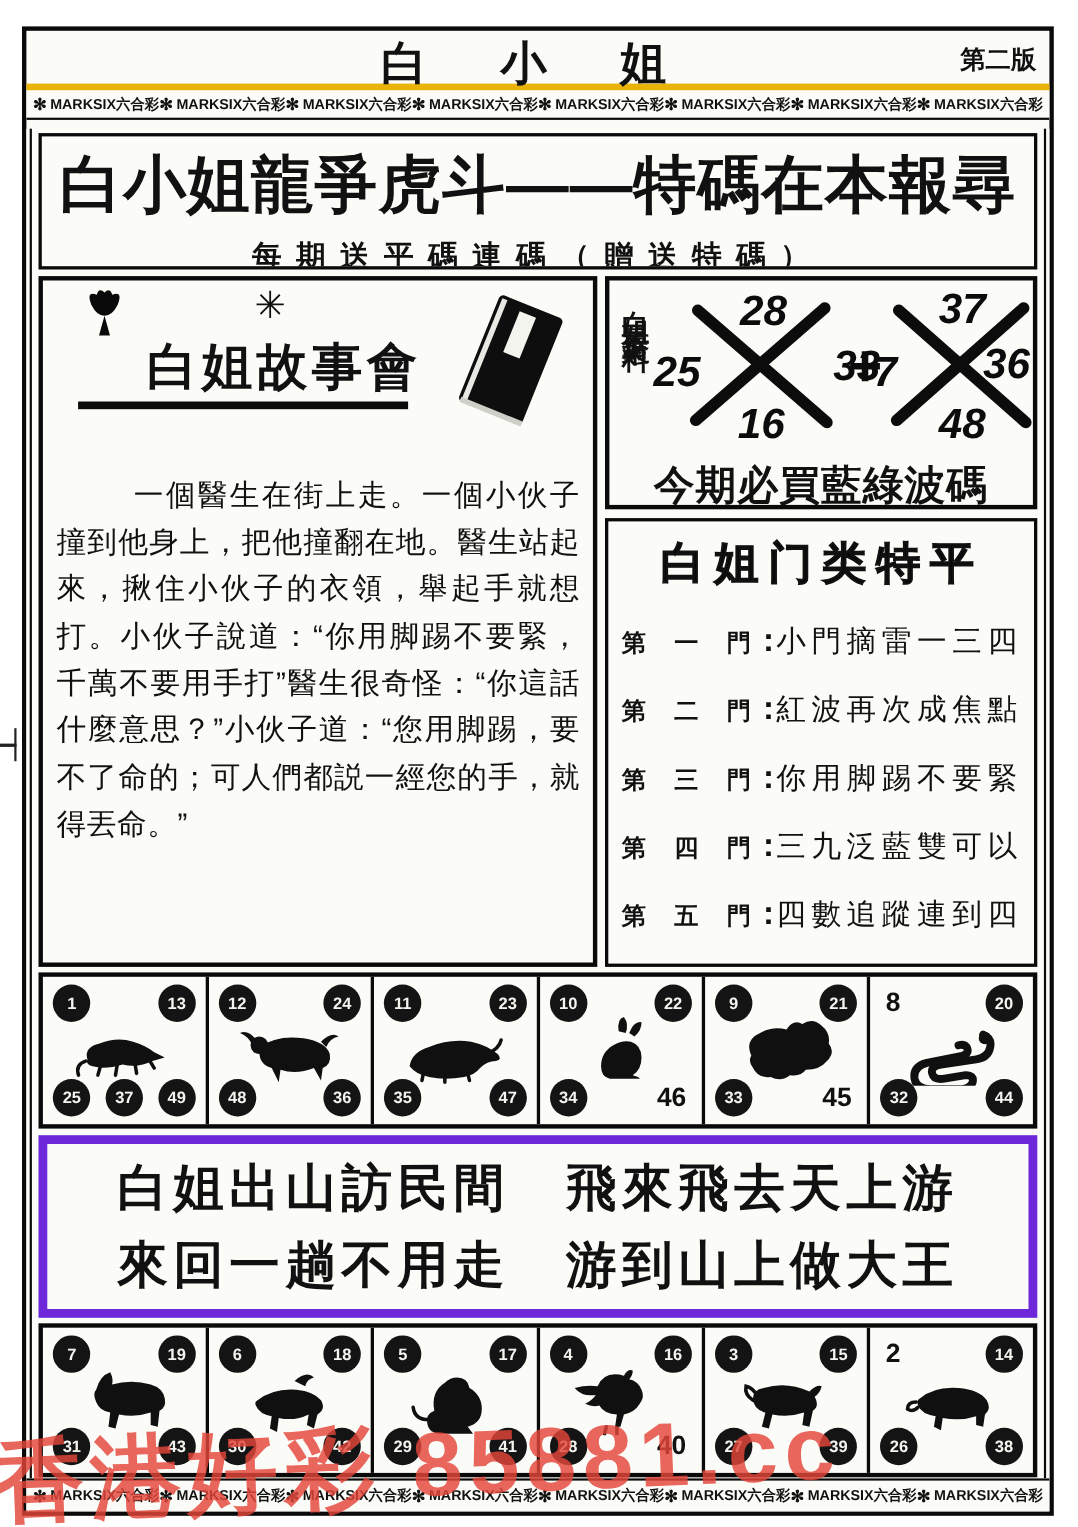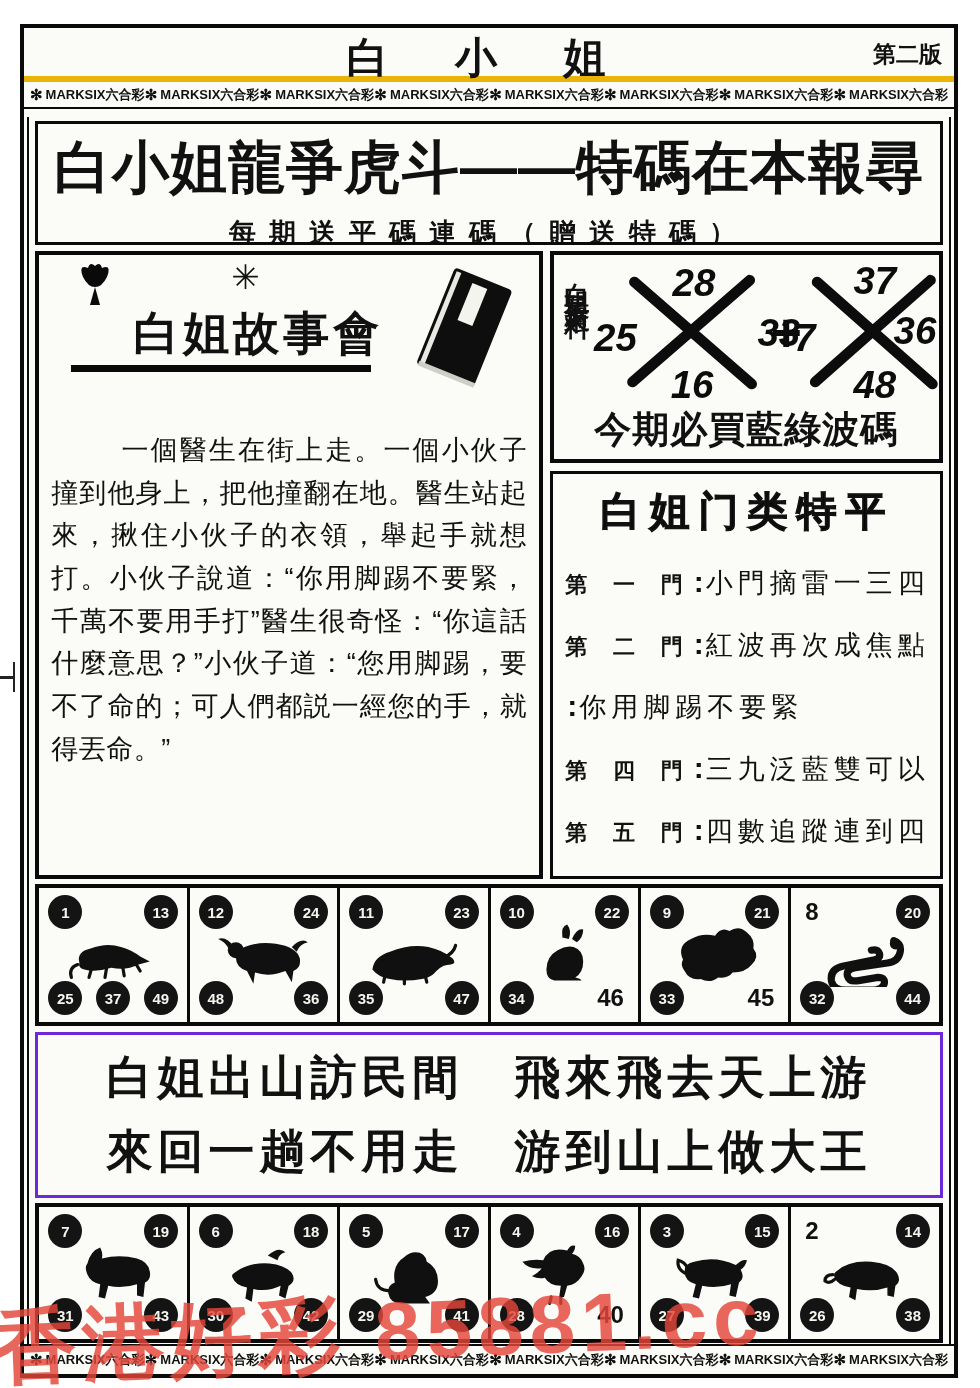--- a/index.html
+++ b/index.html
@@ -50,21 +50,21 @@
   
   .tips-box { border:4px solid #0a0a0a; height:212px; display:flex; padding:4px 2px; }
   .v-label { writing-mode:vertical-rl; font-size:25px; font-weight:900; width:38px;
     letter-spacing:6px; padding-top:4px; }
   .tips-right { flex:1; display:flex; flex-direction:column; }
   .cross-svg { width:100%; height:146px; overflow:visible; }
   .cross-svg path { stroke:#0c0c0c; stroke-width:11; stroke-linecap:round; fill:none; }
   .cross-svg text { font-family:"Liberation Sans", sans-serif; font-style:italic;
     font-weight:700; font-size:40px; fill:#0c0c0c; }
   .cross-svg text.plus-glyph { font-style:normal; font-size:56px; font-weight:900; }
-  .slogan { font-size:37px; font-weight:900; white-space:nowrap; letter-spacing:1px; margin-top:2px;font-family:Liberation Mono, monospace; }
+  .slogan { font-size:37px; font-weight:900; white-space:nowrap; letter-spacing:1px; margin-top:14px;font-family:Liberation Mono, monospace; }
   
   .doors-box { border:3px solid #0a0a0a; flex:1; padding:10px 10px 0 12px; overflow:hidden; }
   .doors-header { text-align:center; font-size:40px; font-weight:900; letter-spacing:9px;
     -webkit-text-stroke:1px #111; color:#000000; }
   .door-row { display:flex; align-items:baseline; margin-top:26px; white-space:nowrap; }
   .door-label { font-size:22px; font-weight:700; letter-spacing:9px; font-family:"DejaVu Serif", serif; }
   .door-colon { font-size:30px; font-weight:700; margin:0 2px; }
   .door-text { font-size:27px; letter-spacing:5px; font-family:"DejaVu Serif", serif; }
   
   .zodiac-row { border:4px solid #0a0a0a; margin-top:5px; height:142px; display:flex; }
@@ -79,21 +79,21 @@
     display:flex; align-items:center; justify-content:center; font-size:15px; font-weight:700; }
   .znum.plain { font-size:24px; font-weight:700; color:#111; }
   .pos-tl { left:9px; top:7px; }
   .pos-tr { right:9px; top:7px; }
   .pos-bl { left:9px; bottom:7px; }
   .pos-bm { left:calc(50% - 17px); bottom:7px; }
   .pos-br { right:9px; bottom:7px; }
   .znum.plain.pos-tl { left:14px; top:10px; }
   .znum.plain.pos-br { right:14px; bottom:10px; }
   
-  .poem-box { border:3px solid #6d28d9; margin-top:6px; height:166px; display:flex;
+  .poem-box { border:8px solid #6d28d9; margin-top:6px; height:166px; display:flex;
     flex-direction:column; justify-content:space-evenly; text-align:center; }
   .poem-line { font-size:46px; font-weight:900; letter-spacing:5px; white-space:nowrap; }
   
   .watermark { position:absolute; left:-6px; top:1278px; font-size:82px; font-weight:900;
     letter-spacing:6px; white-space:nowrap; transform:rotate(-2.4deg); z-index:60;
     pointer-events:none; opacity:0.82; }
   
   .mark-h { position:absolute; left:0; top:676px; width:15px; height:3px; background:#222; }
   .mark-v { position:absolute; left:13px; top:662px; width:2px; height:30px; background:#222; }
 </style>
@@ -208,20 +208,21 @@
                   <span class="door-label">第 一 門</span>
                   <span class="door-colon">:</span>
                   <span class="door-text">小門摘雷一三四</span>
                 </div>
                 <div class="door-row">
                   <span class="door-label">第 二 門</span>
                   <span class="door-colon">:</span>
                   <span class="door-text">紅波再次成焦點</span>
                 </div>
                 <div class="door-row">
+                  <span class="door-label">第 三 門</span>
                   <span class="door-colon">:</span>
                   <span class="door-text">你用脚踢不要緊</span>
                 </div>
                 <div class="door-row">
                   <span class="door-label">第 四 門</span>
                   <span class="door-colon">:</span>
                   <span class="door-text">三九泛藍雙可以</span>
                 </div>
                 <div class="door-row">
                   <span class="door-label">第 五 門</span>

